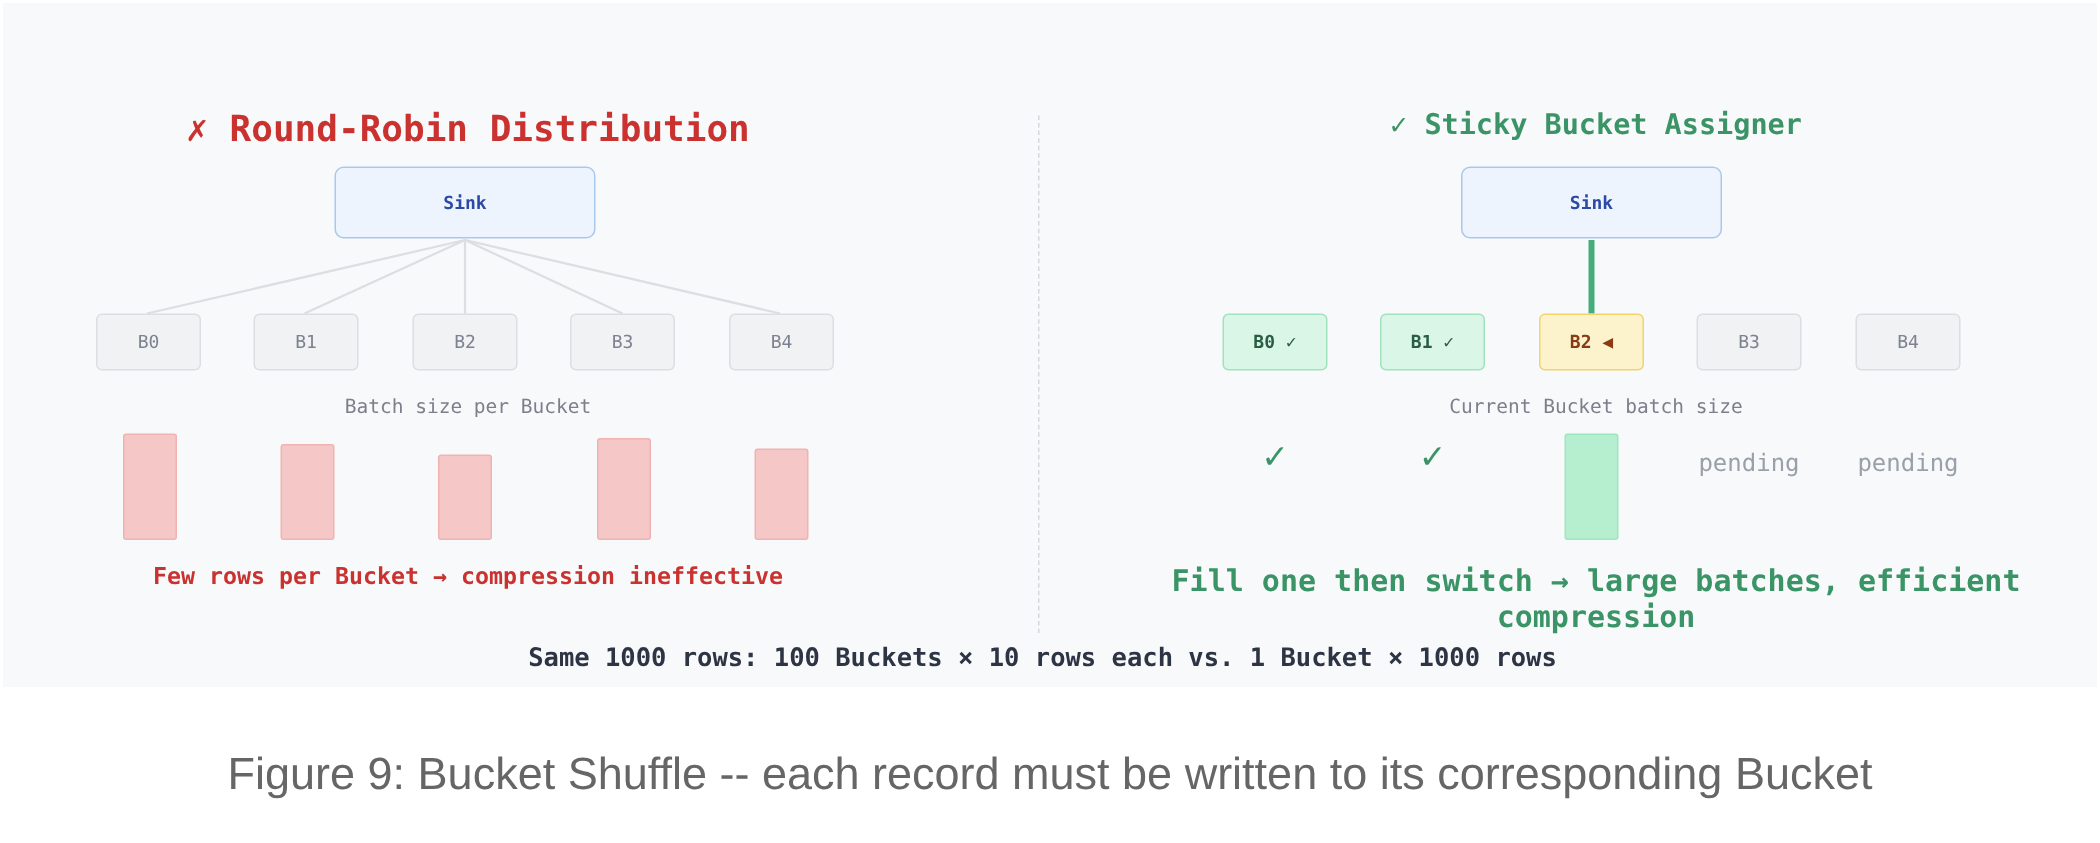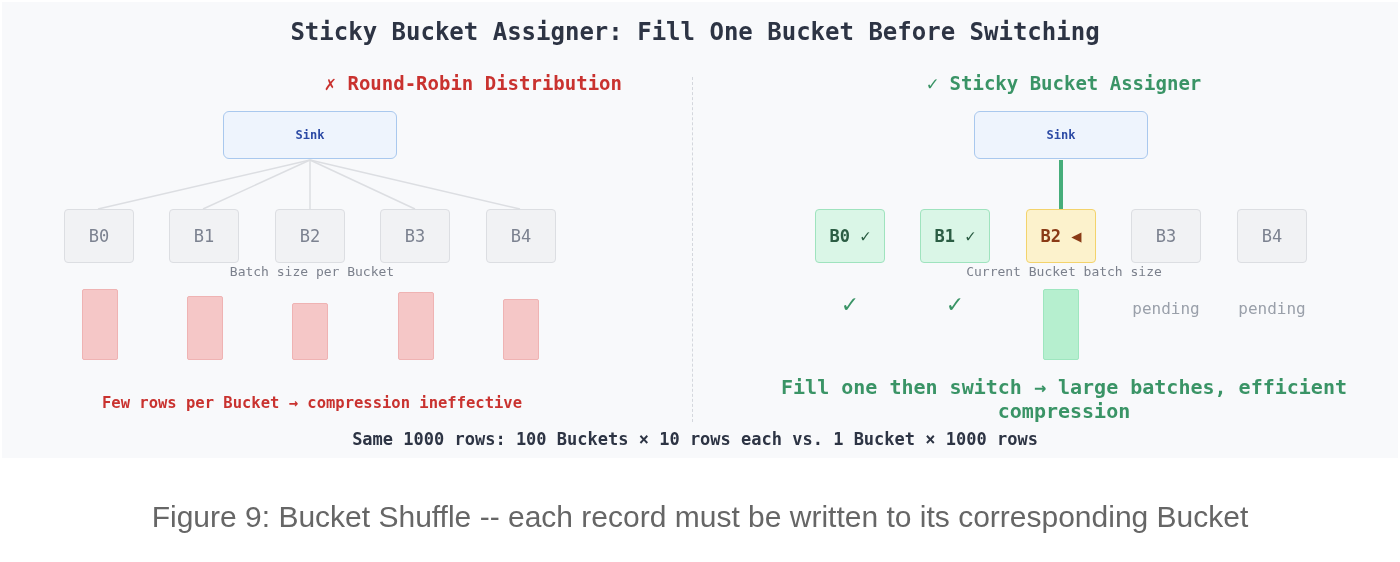--- a/index.html
+++ b/index.html
@@ -1,45 +1,44 @@
 <!DOCTYPE html>
 <html><head>
 <meta charset="utf-8">
 <style>
   html, body { margin:0; padding:0; background:#ffffff; }
   body { width:1400px; height:562px; position:relative; overflow:hidden; }
   .panel { position:absolute; left:2px; top:2px; width:1396px; height:456px; background:#f8f9fb; }
   .mono { font-family:"DejaVu Sans Mono", "Liberation Mono", monospace; }
   .abs { position:absolute; }
   .title { left:0; width:1386px; top:16px; text-align:center; font-size:24px; font-weight:bold; color:#2d3444; }
-  .sub-left { left:0; width:620px; top:70px; text-align:right; font-size:19px; font-weight:bold; color:#c9322f; }
+  .sub-left { left:0; width:620px; top:70px; text-align:center; font-size:24px; font-weight:bold; color:#c9322f; }
   .sub-right { left:752px; width:620px; top:70px; text-align:center; font-size:19px; font-weight:bold; color:#3a9466; }
   .divider { left:690px; top:75px; height:345px; border-left:1px dashed #d4d7dd; width:0; }
   .sink { width:174px; height:48px; border:1.5px solid #a9c8ee; background:#eef4fd; border-radius:6px;
           display:flex; align-items:center; justify-content:center; font-size:12px; font-weight:bold; color:#2c4aa5; box-sizing:border-box; }
-  .bucket { width:70px; height:54px; border-radius:4px; box-sizing:border-box; border:1.5px solid #dcdee2; background:#f1f2f4;
-            display:flex; align-items:center; justify-content:center; font-size:17px; color:#7c8290; }
+  .bucket { width:70px; height:38px; border-radius:4px; box-sizing:border-box; border:1.5px solid #dcdee2; background:#f1f2f4;
+            display:flex; align-items:center; justify-content:center; font-size:12px; color:#7c8290; }
   .bucket.done { border-color:#9fe3be; background:#daf6e7; color:#2b5d44; font-weight:bold; }
   .bucket.active { border-color:#f3d36c; background:#fcf2cc; color:#8a3b16; font-weight:bold; }
   .label { font-size:13px; color:#7b808c; text-align:center; }
   .bar-red { width:36px; background:#f5c7c7; border:1px solid #efb3b3; border-radius:2px; box-sizing:border-box; }
   .bar-green { width:36px; background:#b6efcf; border:1px solid #9ee6bf; border-radius:2px; box-sizing:border-box; }
   .check { font-size:22px; color:#3a9466; text-align:center; width:60px; }
   .pending { font-size:16px; color:#9aa0aa; text-align:center; width:100px; }
-  .note-left { left:0; width:620px; top:373px; text-align:center; font-size:15.5px; font-weight:bold; color:#c9322f;margin-top:19px; }
+  .note-left { left:0; width:620px; top:373px; text-align:center; font-size:15.5px; font-weight:bold; color:#c9322f; }
   .note-right { left:752px; width:620px; top:373px; text-align:center; font-size:20px; font-weight:bold; color:#3a9466; }
   .footer { left:0; width:1386px; top:427px; text-align:center; font-size:17px; font-weight:bold; color:#2d3444; }
   .caption { position:absolute; left:0; width:1400px; top:500px; text-align:center; font-family:"Liberation Sans", sans-serif;
              font-size:30px; color:#666666; }
 </style>
 </head>
 <body>
 
 <div class="panel">
-  <div class="abs mono title">Sticky Bucket Assigner: Fill One Bucket Before Switching</div>
 
   <div class="abs mono sub-left">✗ Round-Robin Distribution</div>
   <div class="abs mono sink" style="left:221px; top:109px;">Sink</div>
 
   <svg class="abs" style="left:0; top:0;" width="1396" height="456">
     <g stroke="#dcdee2" stroke-width="1.5" fill="none">
       <line x1="308" y1="158" x2="96" y2="207"></line>
       <line x1="308" y1="158" x2="201" y2="207"></line>
       <line x1="308" y1="158" x2="308" y2="207"></line>
       <line x1="308" y1="158" x2="413" y2="207"></line>

